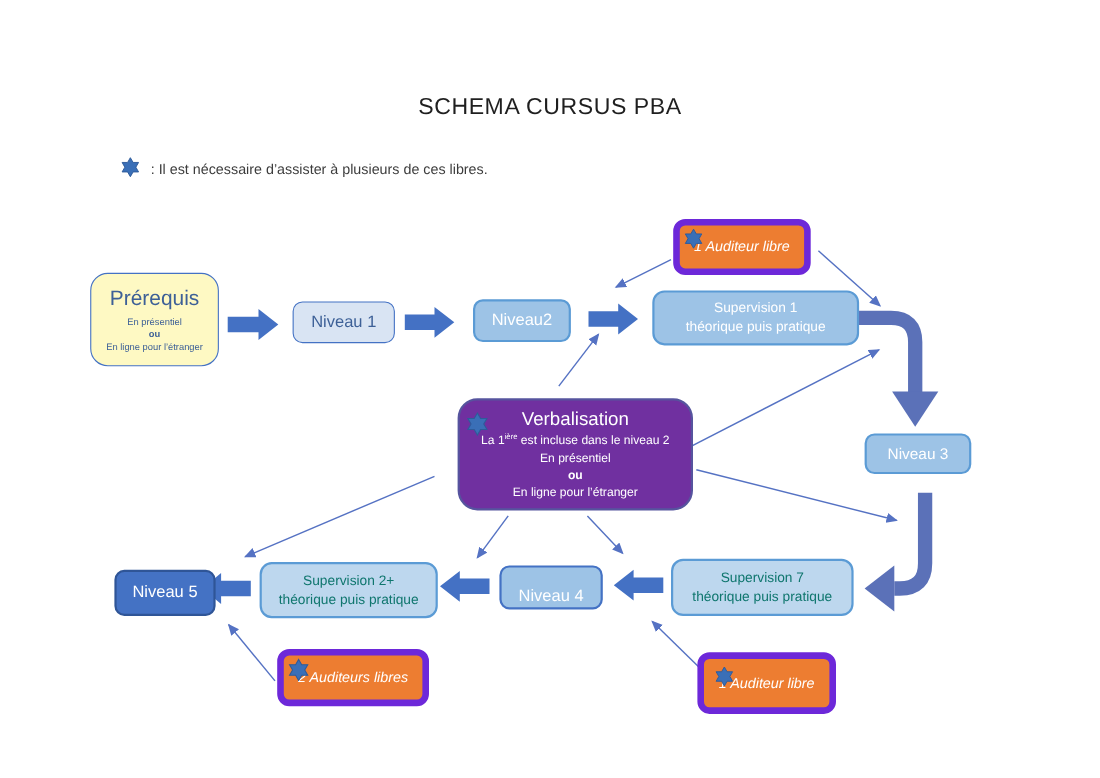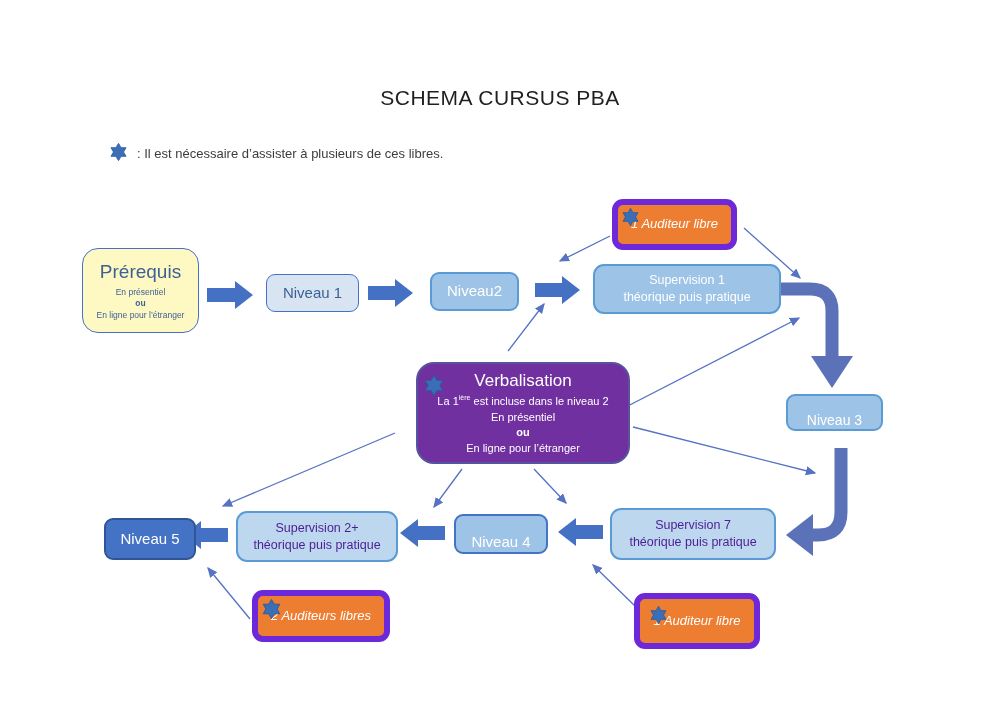--- a/index.html
+++ b/index.html
@@ -6,21 +6,21 @@
   #canvas{position:relative;width:1000px;height:707px;background:#ffffff;overflow:hidden;
           font-family:"Liberation Sans",sans-serif;}
   #page-title{position:absolute;left:0;top:86px;width:100%;text-align:center;
           font-size:21px;letter-spacing:.5px;color:#1f1f1f;}
   #legend-text{position:absolute;left:137px;top:146px;font-size:13px;color:#3c3c3c;}
   .star{position:absolute;}
   .box{position:absolute;box-sizing:border-box;display:flex;flex-direction:column;
        align-items:center;justify-content:center;text-align:center;line-height:1.25;}
   .pale   {background:#fef9c3;border:1.5px solid #4472C4;color:#3D6097;}
   .lightA {background:#9DC3E6;border:2px solid #5B9BD5;color:#ffffff;}
-  .lightB {background:#BDD7EE;border:2px solid #5B9BD5;color:#4c1d95;}
+  .lightB {background:#BDD7EE;border:2px solid #5B9BD5;color:#0f766e;}
   .darkblue{background:#4472C4;border:2px solid #2F5597;color:#ffffff;}
   .orange {background:#ED7D31;border:6px solid #6d28d9;color:#ffffff;font-style:italic;}
   .purple {background:#7030A0;border:2px solid #56549E;color:#ffffff;margin-left:26px;}
   .t-big{font-size:19px;margin-bottom:3px;}
   .t-tiny{font-size:8.5px;line-height:1.35;}
   .t-mid{font-size:12.5px;line-height:1.35;}
   .t-niv{font-size:15px;}
   .t-verb-title{font-size:17px;margin-bottom:3px;}
   .t-verb-line{font-size:11px;line-height:1.4;}
   .bold{font-weight:bold;}
@@ -98,21 +98,21 @@
 
   <div class="box lightA t-niv" style="left:430px;top:272px;width:89px;height:39px;border-radius:9px;">
     <span>Niveau2</span>
   </div>
 
   <div class="box lightA t-mid" style="left:593px;top:264px;width:188px;height:50px;border-radius:11px;">
     <div>Supervision 1</div>
     <div>théorique puis pratique</div>
   </div>
 
-  <div class="box lightA" style="left:786px;top:394px;width:97px;height:37px;border-radius:9px;font-size:14px;justify-content:flex-end;">
+  <div class="box lightA" style="left:786px;top:394px;width:97px;height:37px;border-radius:9px;font-size:14px;">
     <span>Niveau 3</span>
   </div>
 
   <div class="box purple" style="left:390px;top:362px;width:214px;height:102px;border-radius:18px;">
     <svg class="star" style="left:5px;top:10px;" width="22" height="23">
         <use href="#star6" width="22" height="23"></use>
       </svg>
     <div class="t-verb-title">Verbalisation</div>
     <div class="t-verb-line"><span>La 1</span><sup>ière</sup><span> est incluse dans le niveau 2</span></div>
     <div class="t-verb-line">En présentiel</div>

